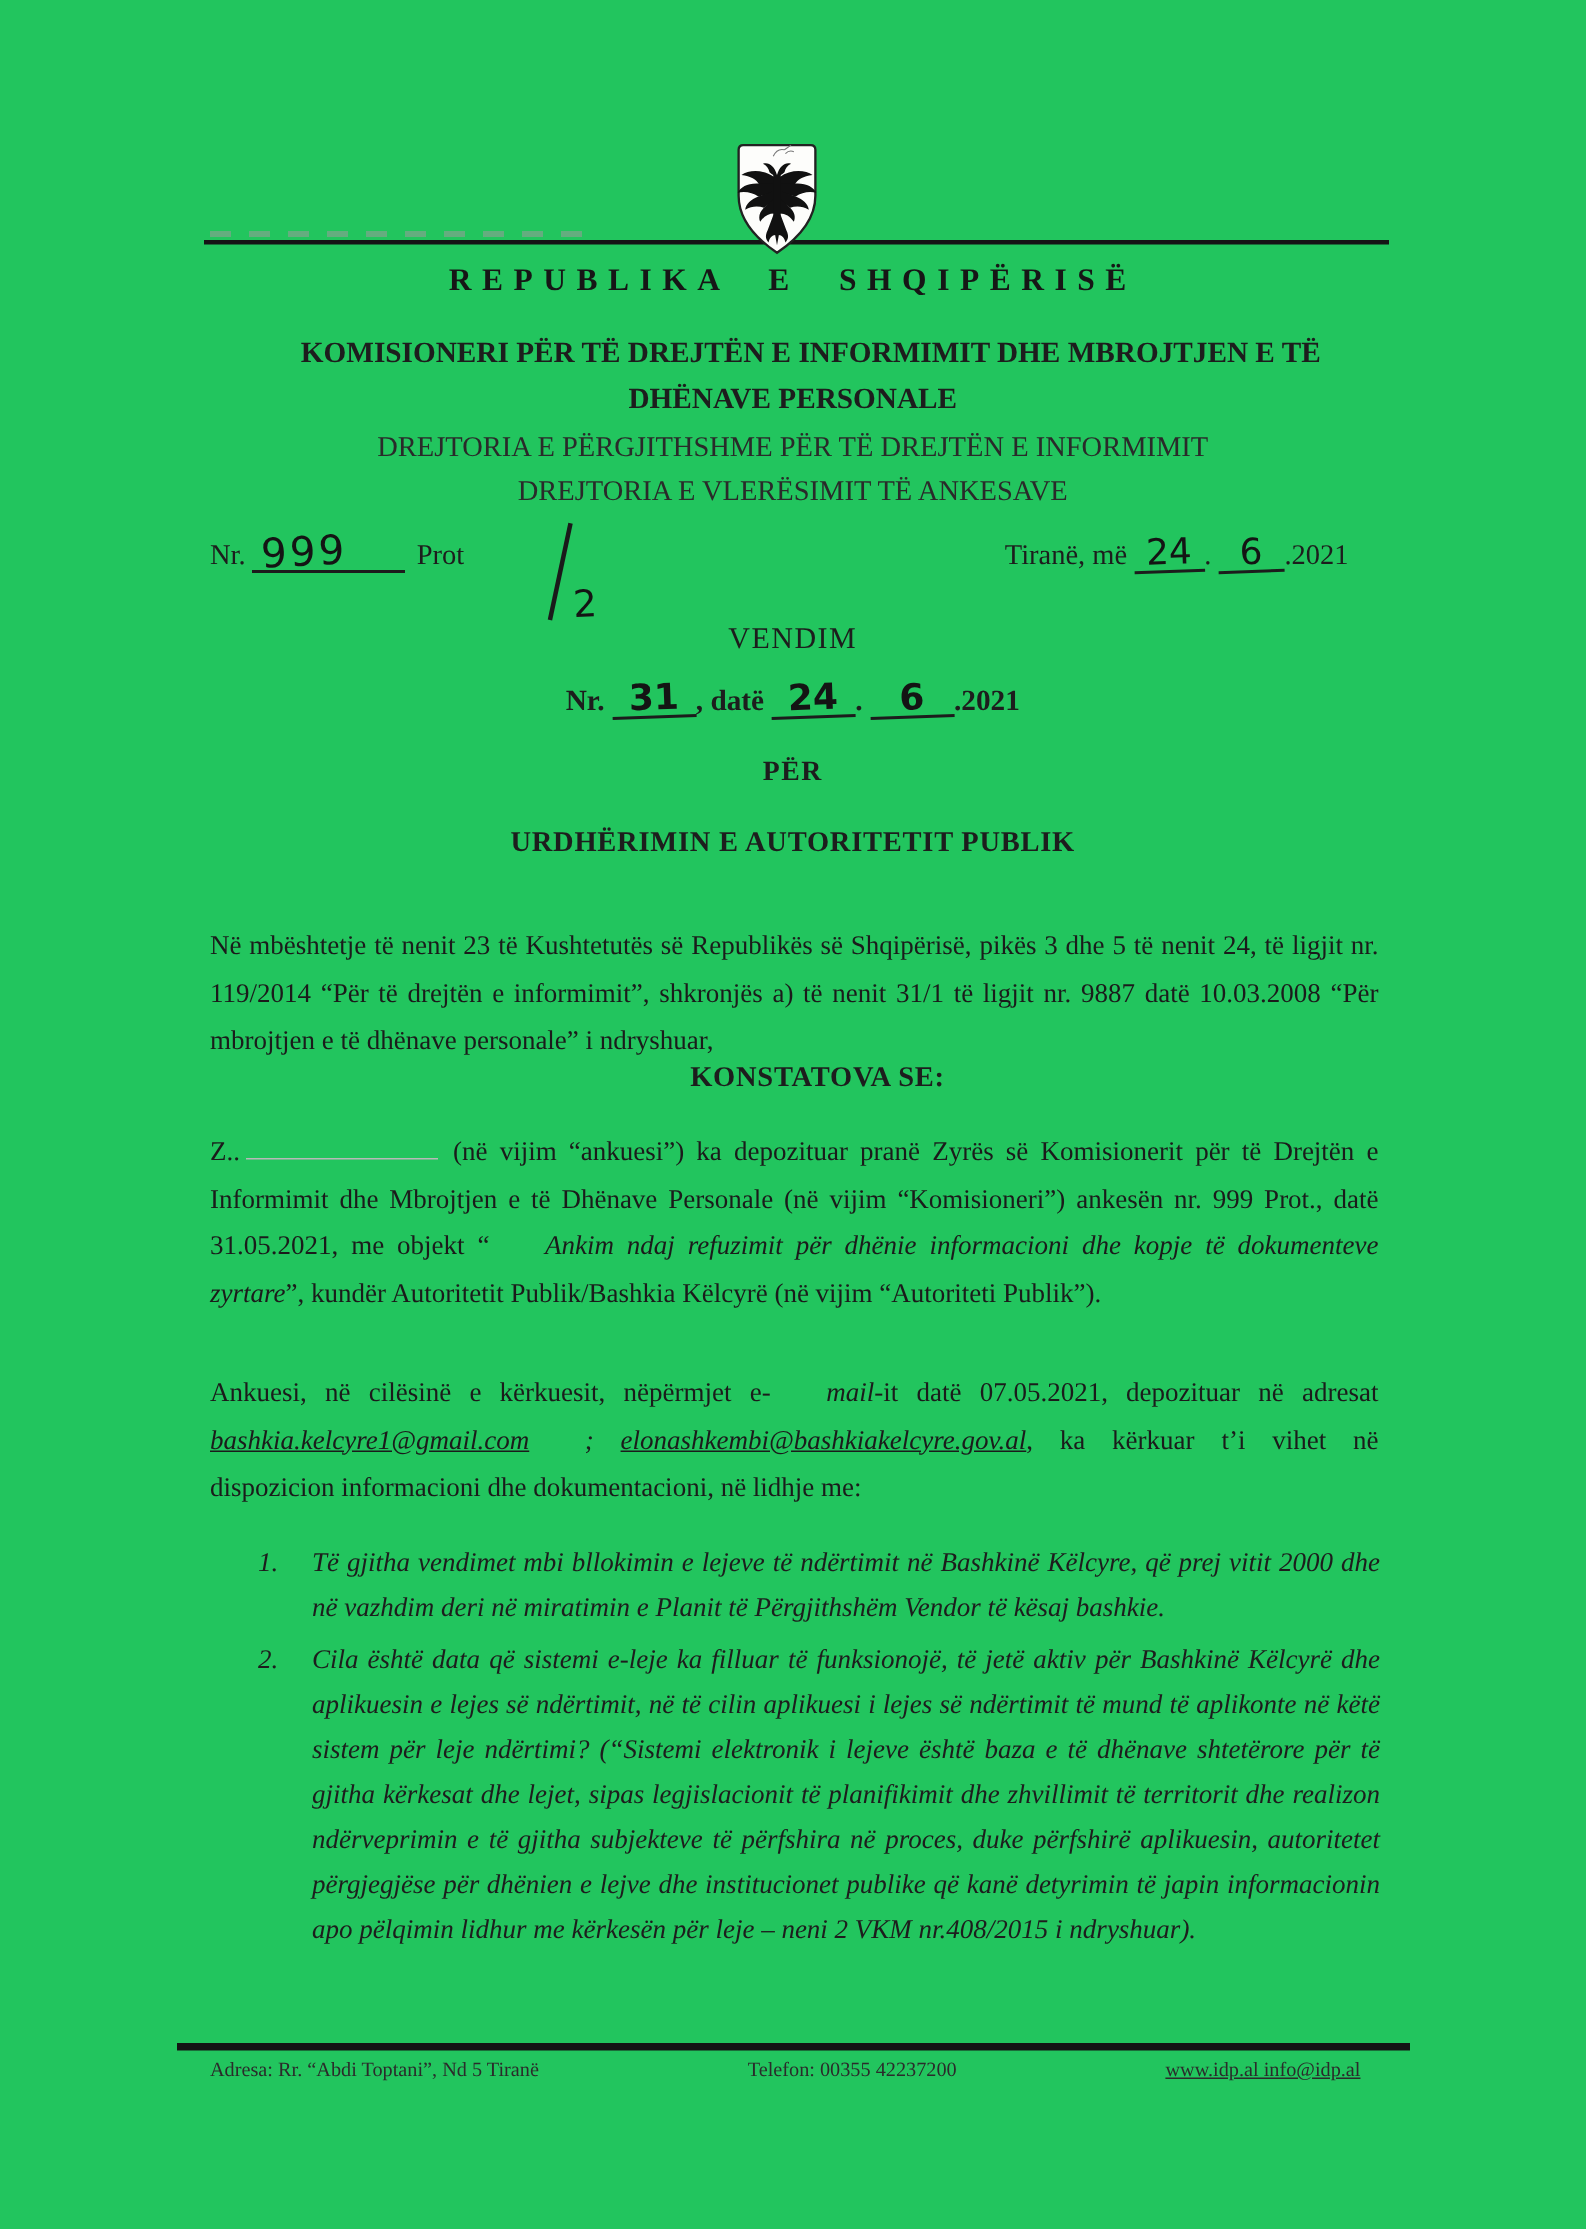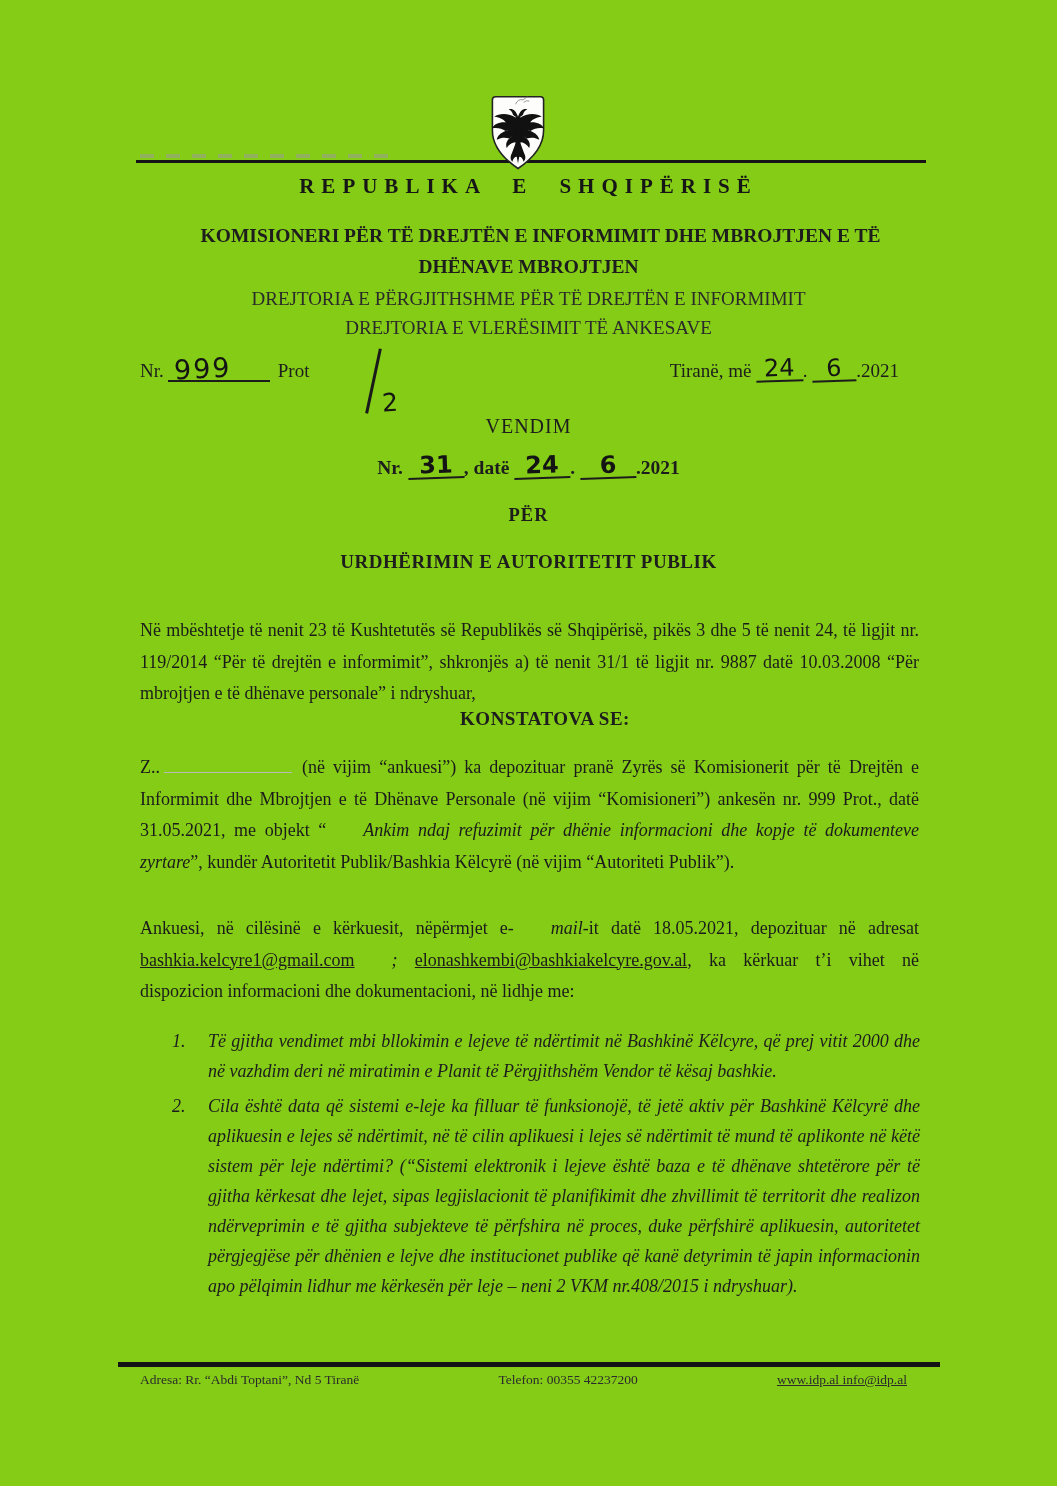--- a/index.html
+++ b/index.html
@@ -1,21 +1,21 @@
 <!DOCTYPE html>
 <html><head>
 <meta charset="utf-8">
 <style>
   * { margin:0; padding:0; box-sizing:border-box; }
   html,body { background:#e8e8e8; }
   .page {
     position:relative;
     width:1057px; height:1486px;
     margin:0 auto;
-    background:#84cc16;
+    background:#22c55e;
     color:#1d1d1d;
     font-family:"Liberation Serif", serif;
     overflow:hidden;
   }
   
   .header-rule {
     position:absolute; left:136px; top:160px; width:790px; height:3px;
     background:#151515; z-index:1;
   }
   .rule-smudge {
@@ -76,21 +76,21 @@
     font-size:18px; line-height:31.5px; text-align:justify; color:#1b1b1b;
   }
   .p-legal    { top:615px; }
   .p-complaint{ top:752px; }
   .p-request  { top:913px; }
   .redacted-blank {
     display:inline-block; width:128px; height:14px;
     border-bottom:1.5px solid #b9b9b9; margin:0 10px 0 4px;
   }
   .it { font-style:italic;margin-left:37px; }
-  .email { text-decoration:underline; }
+  .email { font-style:italic; text-decoration:underline; }
 
   .req-list { position:absolute; left:172px; top:1026px; width:748px; }
   .req-item { display:flex; gap:12px; font-style:italic; font-size:18px;
               line-height:30px; margin-bottom:5px; }
   .req-num  { flex:0 0 24px; }
   .req-text { flex:1; text-align:justify; }
 
   
   .footer-bar { position:absolute; left:118px; top:1362px; width:822px; height:5px;
                 background:#141414; }
@@ -122,21 +122,21 @@
       <path d="M53 55 L70 61 C78 64 83 69 84 75 C77 71 70 71 64 73 L53 65 Z"></path>
       <path d="M47 63 L36 73 C31 78 30 83 32 88 C36 82 41 79 47 79 Z"></path>
       <path d="M53 63 L64 73 C69 78 70 83 68 88 C64 82 59 79 53 79 Z"></path>
       <path d="M46 38 H54 V83 H46 Z"></path>
       <path d="M46 81 L40 97 C37 103 38 107 41 110 C42 105 45 102 48 102 L50 113 L52 102 C55 102 58 105 59 110 C62 107 63 103 60 97 L54 81 Z"></path>
     </g>
   </svg>
 
   <div class="centered republic">REPUBLIKA E SHQIPËRISË</div>
   <div class="centered inst1">KOMISIONERI PËR TË DREJTËN E INFORMIMIT DHE MBROJTJEN E TË</div>
-  <div class="centered inst2">DHËNAVE MBROJTJEN</div>
+  <div class="centered inst2">DHËNAVE PERSONALE</div>
   <div class="centered dir1">DREJTORIA E PËRGJITHSHME PËR TË DREJTËN E INFORMIMIT</div>
   <div class="centered dir2">DREJTORIA E VLERËSIMIT TË ANKESAVE</div>
 
   <div class="proto-left">
     <span>Nr.</span><span class="fill-line"><span class="hw hw-999">999</span></span><span>Prot</span>
     <span class="hw-slash"></span>
     <span class="hw hw-2">2</span>
   </div>
   <div class="proto-right">
     <span>Tiranë, më</span>
@@ -156,21 +156,21 @@
 
   <div class="para p-legal">Në mbështetje të nenit 23 të Kushtetutës së Republikës së Shqipërisë, pikës 3 dhe 5 të nenit 24, të ligjit nr. 119/2014 “Për të drejtën e informimit”, shkronjës a) të nenit 31/1 të ligjit nr. 9887 datë 10.03.2008 “Për mbrojtjen e të dhënave personale” i ndryshuar,</div>
 
   <div class="centered konstatova">KONSTATOVA SE:</div>
 
   <div class="para p-complaint">
     <span>Z..</span><span class="redacted-blank"></span><span>(në vijim “ankuesi”) ka depozituar pranë Zyrës së Komisionerit për të Drejtën e Informimit dhe Mbrojtjen e të Dhënave Personale (në vijim “Komisioneri”) ankesën nr. 999 Prot., datë 31.05.2021, me objekt “</span><span class="it">Ankim ndaj refuzimit për dhënie informacioni dhe kopje të dokumenteve zyrtare</span><span>”, kundër Autoritetit Publik/Bashkia Këlcyrë (në vijim “Autoriteti Publik”).</span>
   </div>
 
   <div class="para p-request">
-    <span>Ankuesi, në cilësinë e kërkuesit, nëpërmjet e-</span><span class="it">mail</span><span>-it datë 18.05.2021, depozituar në adresat </span><span class="email">bashkia.kelcyre1@gmail.com</span><span class="it">; </span><span class="email">elonashkembi@bashkiakelcyre.gov.al</span><span>, ka kërkuar t’i vihet në dispozicion informacioni dhe dokumentacioni, në lidhje me:</span>
+    <span>Ankuesi, në cilësinë e kërkuesit, nëpërmjet e-</span><span class="it">mail</span><span>-it datë 07.05.2021, depozituar në adresat </span><span class="email">bashkia.kelcyre1@gmail.com</span><span class="it">; </span><span class="email">elonashkembi@bashkiakelcyre.gov.al</span><span>, ka kërkuar t’i vihet në dispozicion informacioni dhe dokumentacioni, në lidhje me:</span>
   </div>
 
   <div class="req-list">
     <div class="req-item">
       <span class="req-num">1.</span>
       <span class="req-text">Të gjitha vendimet mbi bllokimin e lejeve të ndërtimit në Bashkinë Këlcyre, që prej vitit 2000 dhe në vazhdim deri në miratimin e Planit të Përgjithshëm Vendor të kësaj bashkie.</span>
     </div>
     <div class="req-item">
       <span class="req-num">2.</span>
       <span class="req-text">Cila është data që sistemi e-leje ka filluar të funksionojë, të jetë aktiv për Bashkinë Këlcyrë dhe aplikuesin e lejes së ndërtimit, në të cilin aplikuesi i lejes së ndërtimit të mund të aplikonte në këtë sistem për leje ndërtimi? (“Sistemi elektronik i lejeve është baza e të dhënave shtetërore për të gjitha kërkesat dhe lejet, sipas legjislacionit të planifikimit dhe zhvillimit të territorit dhe realizon ndërveprimin e të gjitha subjekteve të përfshira në proces, duke përfshirë aplikuesin, autoritetet përgjegjëse për dhënien e lejve dhe institucionet publike që kanë detyrimin të japin informacionin apo pëlqimin lidhur me kërkesën për leje – neni 2 VKM nr.408/2015 i ndryshuar).</span>

